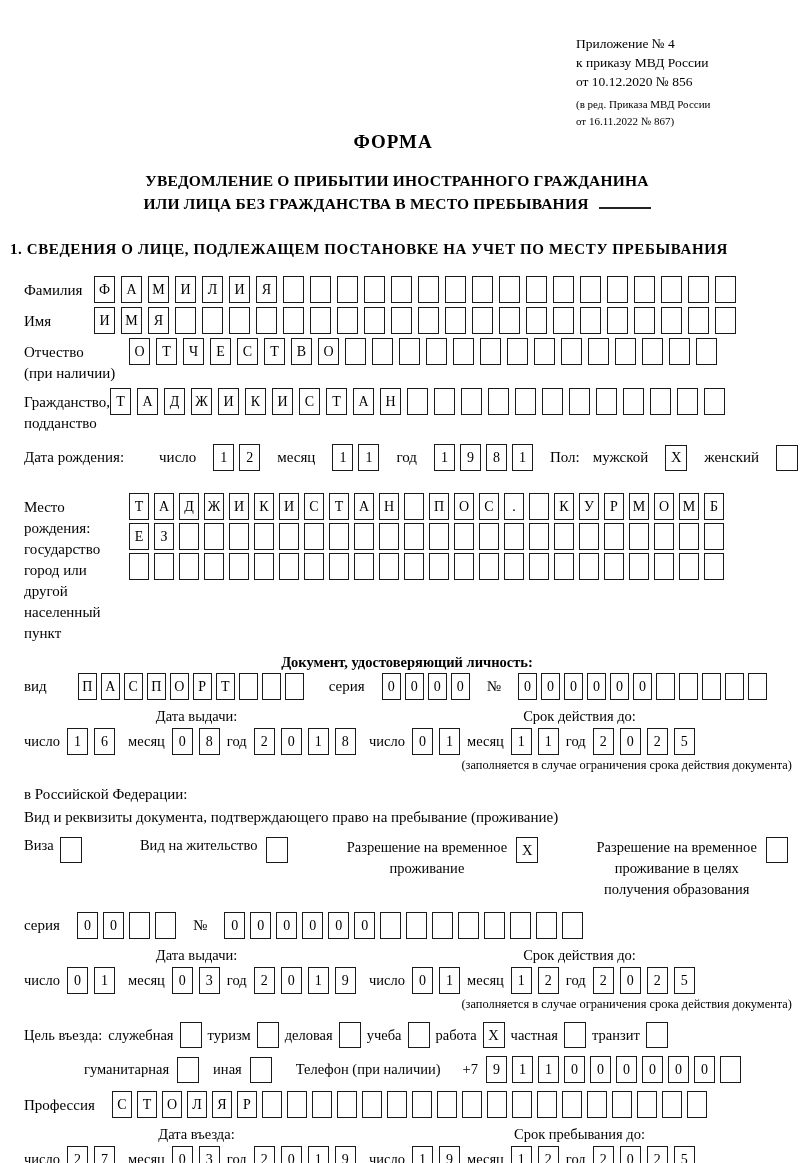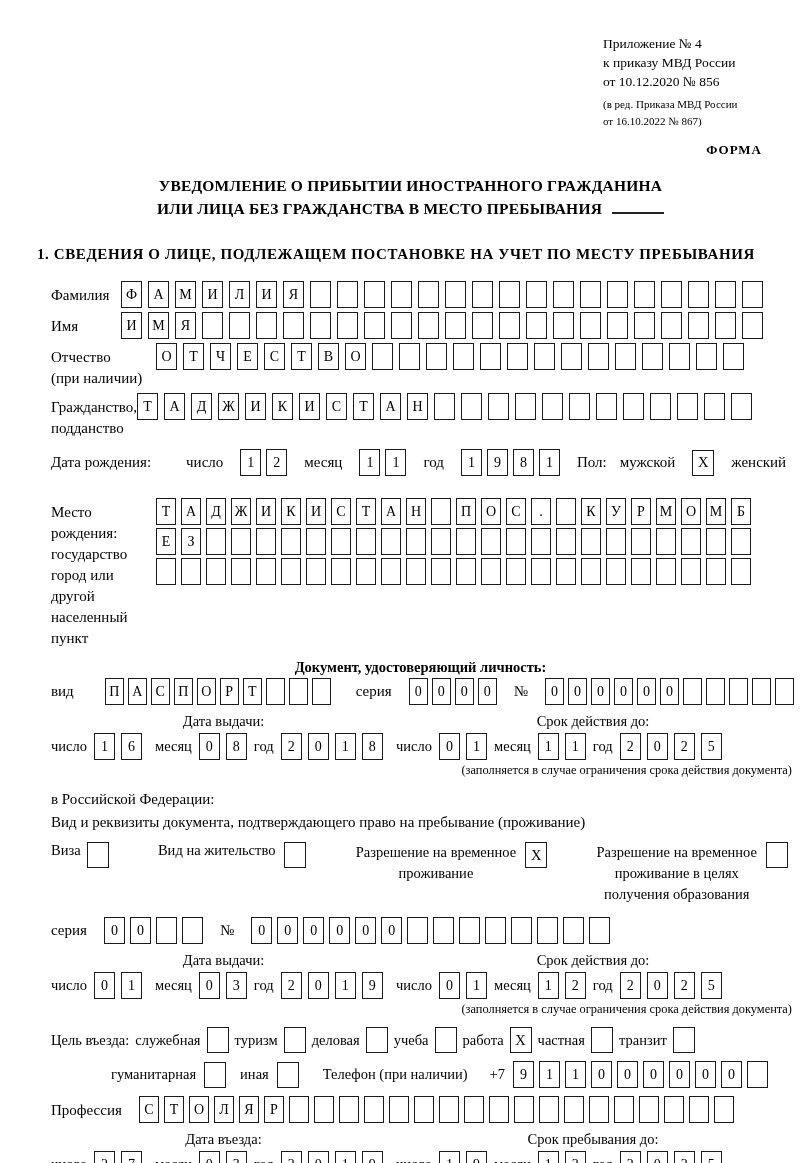--- a/index.html
+++ b/index.html
@@ -1,23 +1,23 @@
 <!DOCTYPE html>
 <html><head>
 <meta charset="utf-8">
 <style>
   html,body{margin:0;padding:0;background:#fff;}
   body{width:800px;height:1163px;overflow:hidden;color:#000;
        font-family:"Liberation Serif","DejaVu Serif",serif;}
-  .page{box-sizing:border-box;width:800px;height:1163px;padding:34px 10px 0 51px;position:relative;}
+  .page{box-sizing:border-box;width:800px;height:1163px;padding:34px 10px 0 24px;position:relative;}
 
   .hdr{margin-left:552px;font-size:13.5px;line-height:19px;}
   .hdr .gap{margin-top:5px;}
   .hdr .small{font-size:11px;line-height:17px;}
-  .forma{font-weight:bold;text-align:right;padding-right:28px;font-size:13px;margin-top:12px;letter-spacing:1px;}
+  .forma{font-weight:bold;text-align:center;padding-right:28px;font-size:19px;margin-top:1px;letter-spacing:1px;}
 
   .title{text-align:center;font-weight:bold;font-size:15.5px;line-height:23px;margin-top:16px;letter-spacing:.2px;margin-left:-20px;}
   .blank-line{display:inline-block;width:52px;border-bottom:2px solid #222;margin-left:10px;vertical-align:baseline;}
 
   .sec1{font-weight:bold;font-size:15px;margin-top:26px;letter-spacing:.6px;margin-left:-14px;white-space:nowrap;}
 
   .frow{display:flex;align-items:flex-start;margin-top:4px;}
   .flabel{font-size:15px;line-height:20px;flex-shrink:0;padding-top:4px;}
   .w70{width:70px;}.w86{width:86px;}.w105{width:105px;}.w88{width:88px;}
   .lbl2{line-height:21px;}
@@ -54,21 +54,21 @@
 </head>
 <body>
 
 <div class="page">
 
   <div class="hdr">
     <div>Приложение № 4</div>
     <div>к приказу МВД России</div>
     <div>от 10.12.2020 № 856</div>
     <div class="small gap">(в ред. Приказа МВД России</div>
-    <div class="small">от 16.10.2022 № 867)</div>
+    <div class="small">от 16.11.2022 № 867)</div>
   </div>
 
   <div class="forma">ФОРМА</div>
 
   <div class="title">
     <div>УВЕДОМЛЕНИЕ О ПРИБЫТИИ ИНОСТРАННОГО ГРАЖДАНИНА</div>
     <div><span>ИЛИ ЛИЦА БЕЗ ГРАЖДАНСТВА В МЕСТО ПРЕБЫВАНИЯ</span><span class="blank-line"></span></div>
   </div>
 
   <div class="sec1">1. СВЕДЕНИЯ О ЛИЦЕ, ПОДЛЕЖАЩЕМ ПОСТАНОВКЕ НА УЧЕТ ПО МЕСТУ ПРЕБЫВАНИЯ</div>

